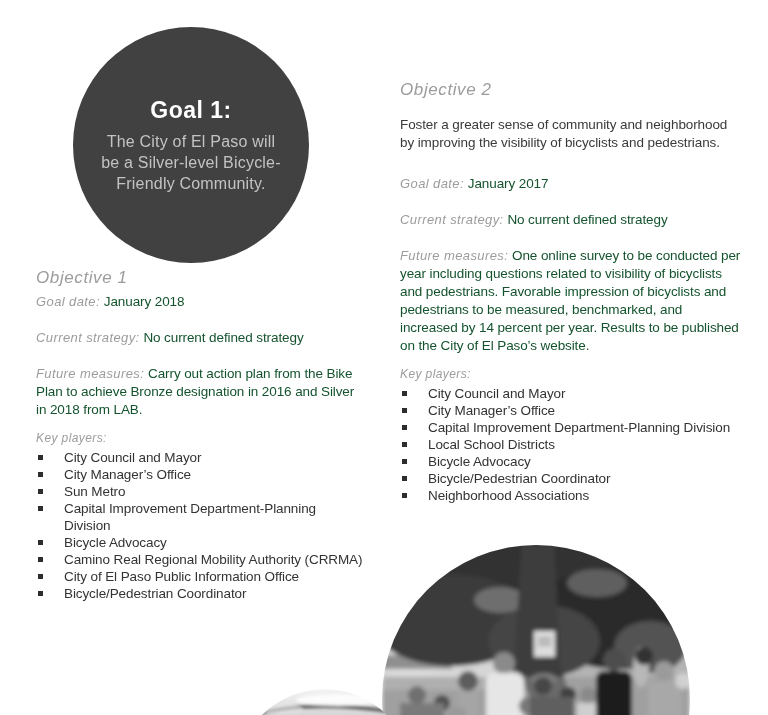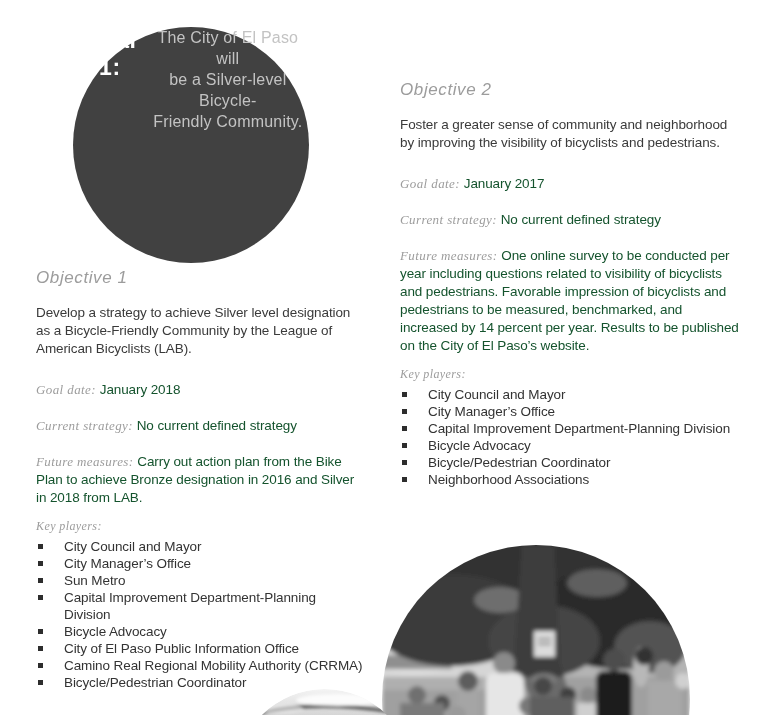--- a/index.html
+++ b/index.html
@@ -2,42 +2,42 @@
 <html><head>
 <meta charset="utf-8">
 <style>
   html,body{margin:0;padding:0;}
   body{
     width:768px;height:715px;background:#ffffff;position:relative;overflow:hidden;
     font-family:"Liberation Sans", sans-serif;
   }
   .goal-circle{
     position:absolute;left:73px;top:27px;width:236px;height:236px;border-radius:50%;
-    background:#414141;display:flex;align-items:flex-start;justify-content:center;
+    background:#414141;display:flex;flex-direction:column;align-items:center;justify-content:center;
     text-align:center;
   }
   .goal-title{
     color:#ffffff;font-size:23px;font-weight:bold;letter-spacing:0.5px;margin-bottom:7px;
   }
   .goal-subtitle{
     color:#c3c3c3;font-size:16px;line-height:21px;letter-spacing:0.2px;white-space:pre-line;
   }
   .col{position:absolute;}
   .col-left{left:36px;top:268px;width:330px;}
   .col-right{left:400px;top:80px;width:342px;}
   .obj-heading{
     color:#9c9c9c;font-style:italic;font-weight:normal;font-size:17px;line-height:20px;
     letter-spacing:0.6px;margin:0 0 5px 0;
   }
   .desc{
     color:#3a3a3a;font-size:13.5px;line-height:18px;letter-spacing:-0.1px;margin:16px 0 23px 0;
   }
   .row{margin:0 0 18px 0;font-size:13.5px;line-height:18px;}
   .row.fm{margin-bottom:12px;}
-  .label{color:#9c9c9c;font-style:italic;font-size:13px;letter-spacing:0.4px;font-family:Liberation Serif, serif;}
+  .label{color:#9c9c9c;font-style:italic;font-size:13px;letter-spacing:0.4px;}
   .value{color:#14532d;letter-spacing:-0.1px;}
   .kp-label{display:block;font-size:12px;margin:0 0 4px 0;}
   ul.kp{list-style:none;margin:1px;padding:0;}
   ul.kp li{display:flex;align-items:flex-start;font-size:13.5px;line-height:17px;color:#333333;letter-spacing:-0.1px;}
   ul.kp .sq{flex:none;width:5px;height:5px;background:#2d2d2d;margin:6px 21px 0 1px;}
   .photo-circle{
     position:absolute;left:382px;top:545px;width:308px;height:308px;border-radius:50%;overflow:hidden;
   }
   .helmet-circle{
     position:absolute;left:236px;top:689px;width:177px;height:177px;border-radius:50%;overflow:hidden;
@@ -49,21 +49,20 @@
 
 <div class="goal-circle">
   <div class="goal-title">Goal 1:</div>
   <div class="goal-subtitle">The City of El Paso will
 be a Silver-level Bicycle-
 Friendly Community.</div>
 </div>
 
 <section class="col col-left">
   <h2 class="obj-heading">Objective 1</h2>
-  <p class="desc">Develop a strategy to achieve Silver level designation as a Bicycle-Friendly Community by the League of American Bicyclists (LAB).</p>
   <p class="row">
     <span class="label">Goal date:</span>
     <span class="value">January 2018</span>
   </p>
   <p class="row">
     <span class="label">Current strategy:</span>
     <span class="value">No current defined strategy</span>
   </p>
   <p class="row fm">
     <span class="label">Future measures:</span>
@@ -86,25 +85,25 @@
       <li>
         <span class="sq"></span>
         <span>Capital Improvement Department-Planning Division</span>
       </li>
       <li>
         <span class="sq"></span>
         <span>Bicycle Advocacy</span>
       </li>
       <li>
         <span class="sq"></span>
+        <span>Camino Real Regional Mobility Authority (CRRMA)</span>
+      </li>
+      <li>
+        <span class="sq"></span>
         <span>City of El Paso Public Information Office</span>
-      </li>
-      <li>
-        <span class="sq"></span>
-        <span>Camino Real Regional Mobility Authority (CRRMA)</span>
       </li>
       <li>
         <span class="sq"></span>
         <span>Bicycle/Pedestrian Coordinator</span>
       </li>
     </ul>
 </section>
 
 <section class="col col-right">
   <h2 class="obj-heading">Objective 2</h2>
@@ -127,20 +126,24 @@
         <span class="sq"></span>
         <span>City Council and Mayor</span>
       </li>
       <li>
         <span class="sq"></span>
         <span>City Manager’s Office</span>
       </li>
       <li>
         <span class="sq"></span>
         <span>Capital Improvement Department-Planning Division</span>
+      </li>
+      <li>
+        <span class="sq"></span>
+        <span>Local School Districts</span>
       </li>
       <li>
         <span class="sq"></span>
         <span>Bicycle Advocacy</span>
       </li>
       <li>
         <span class="sq"></span>
         <span>Bicycle/Pedestrian Coordinator</span>
       </li>
       <li>

